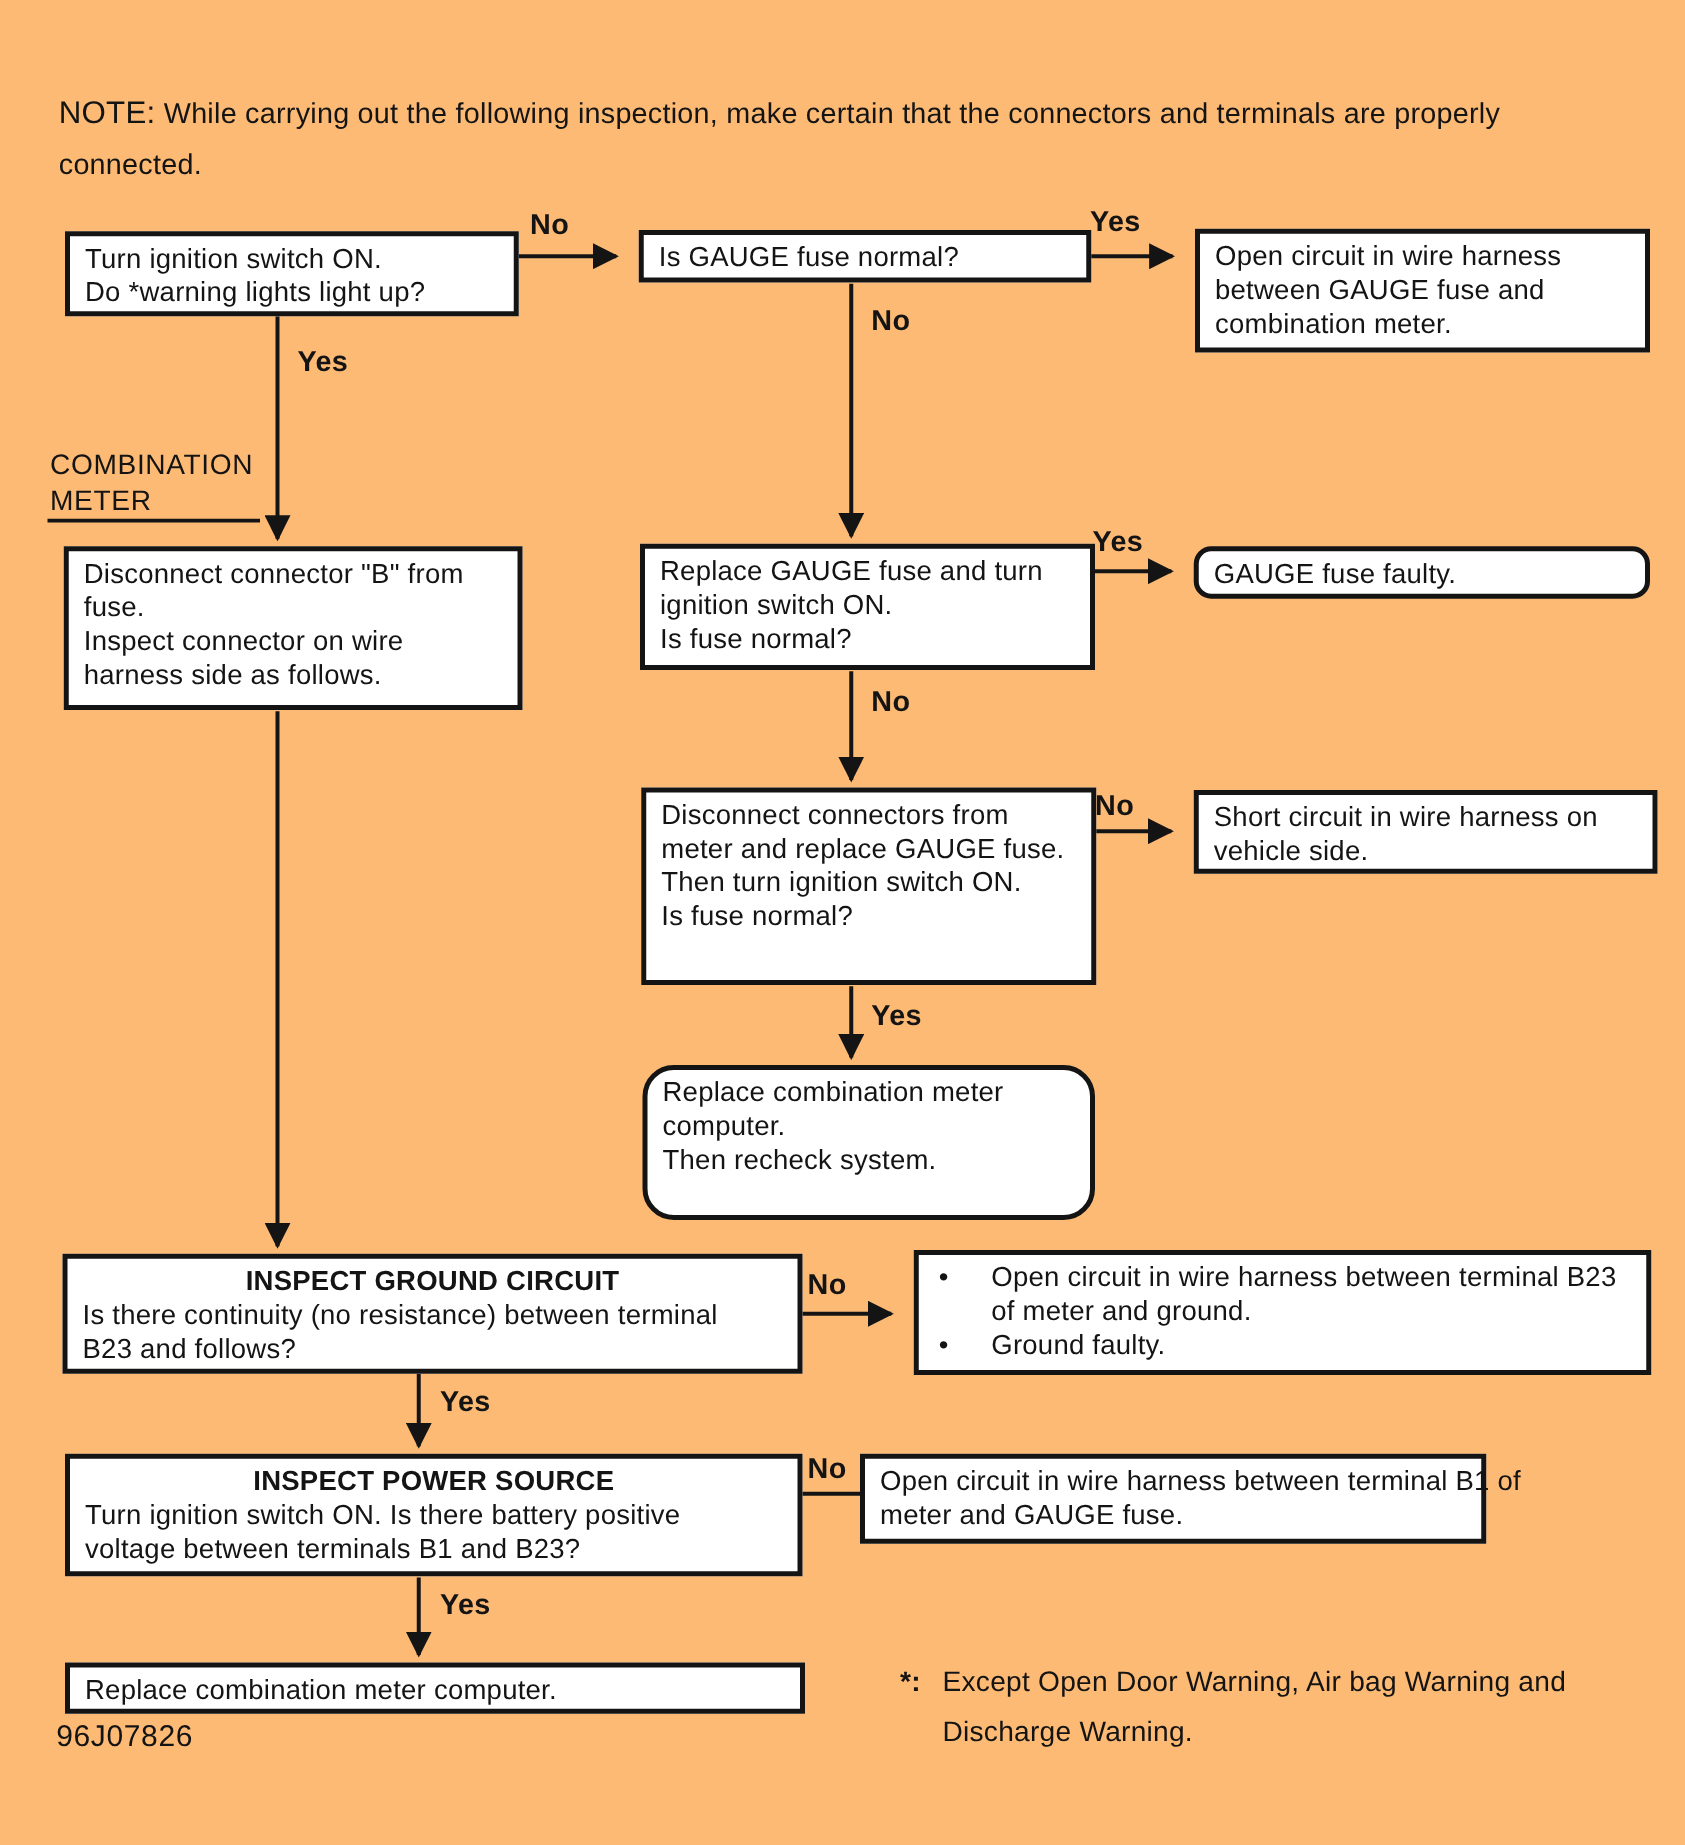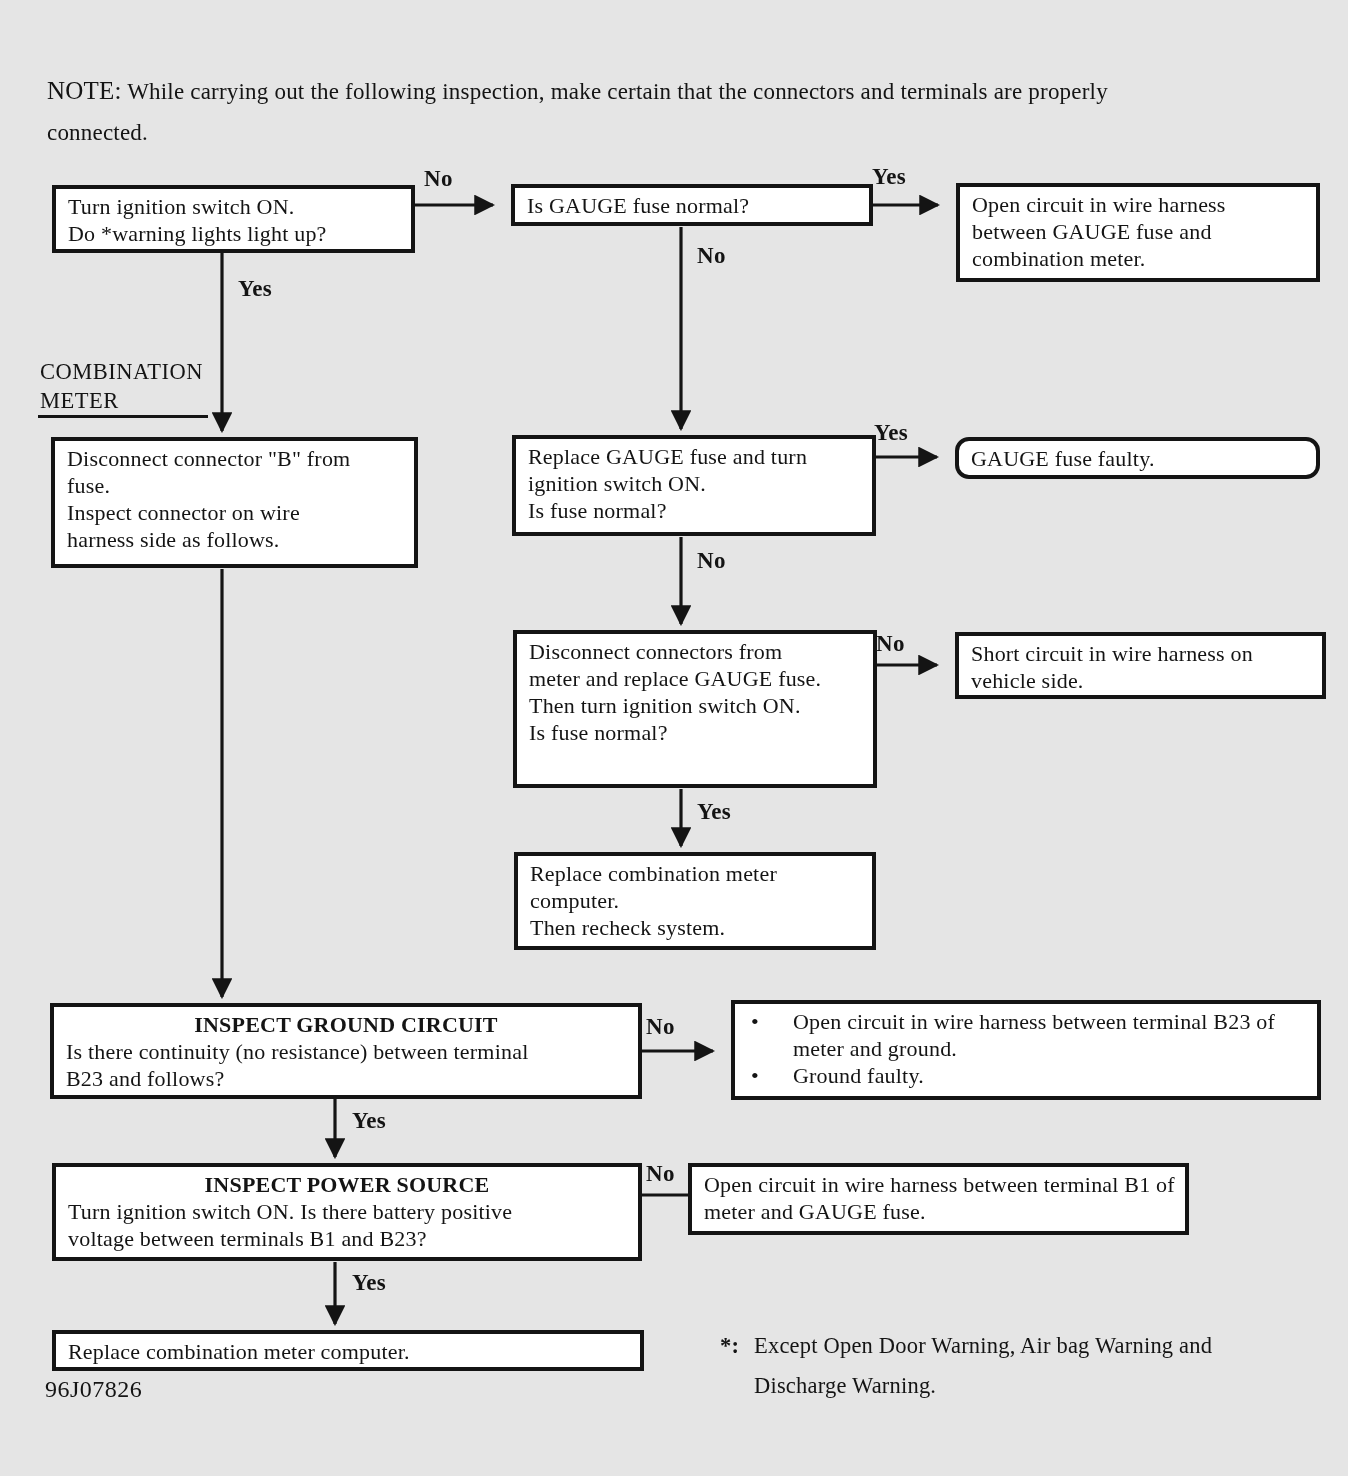--- a/index.html
+++ b/index.html
@@ -1,21 +1,21 @@
 <!DOCTYPE html>
 <html><head>
 <meta charset="utf-8">
 <style>
   html,body{margin:0;padding:0;background:#ffffff;}
   .page{
     position:relative;
     width:1348px;height:1476px;
-    background:#e5e5e5;
+    background:#fdba74;
     color:#141414;
-    font-family:Liberation Serif, serif;
+    font-family:Liberation Sans, sans-serif;
     overflow:hidden;
   }
   .wires{position:absolute;left:0;top:0;z-index:1;}
   .box{
     position:absolute;z-index:2;
     box-sizing:border-box;
     border:4px solid #141414;
     background:#ffffff;
     padding:4px 12px;
     font-size:22px;line-height:27px;
@@ -132,21 +132,21 @@
     <div class="ln">meter and replace GAUGE fuse.</div>
     <div class="ln">Then turn ignition switch ON.</div>
     <div class="ln">Is fuse normal?</div>
   </div>
 
   <div class="box" style="left:943px;top:632px;width:371px;height:67px;">
     <div class="ln">Short circuit in wire harness on</div>
     <div class="ln">vehicle side.</div>
   </div>
 
-  <div class="box" style="left:502px;top:852px;width:362px;height:98px;">
+  <div class="box" style="left:502px;top:852px;width:362px;height:124px;border-radius:25px;">
     <div class="ln">Replace combination meter</div>
     <div class="ln">computer.</div>
     <div class="ln">Then recheck system.</div>
   </div>
 
   <div class="box" style="left:38px;top:1003px;width:592px;height:96px;">
     <div class="ln bold">INSPECT GROUND CIRCUIT</div>
     <div class="ln">Is there continuity (no resistance) between terminal</div>
     <div class="ln">B23 and follows?</div>
   </div>

